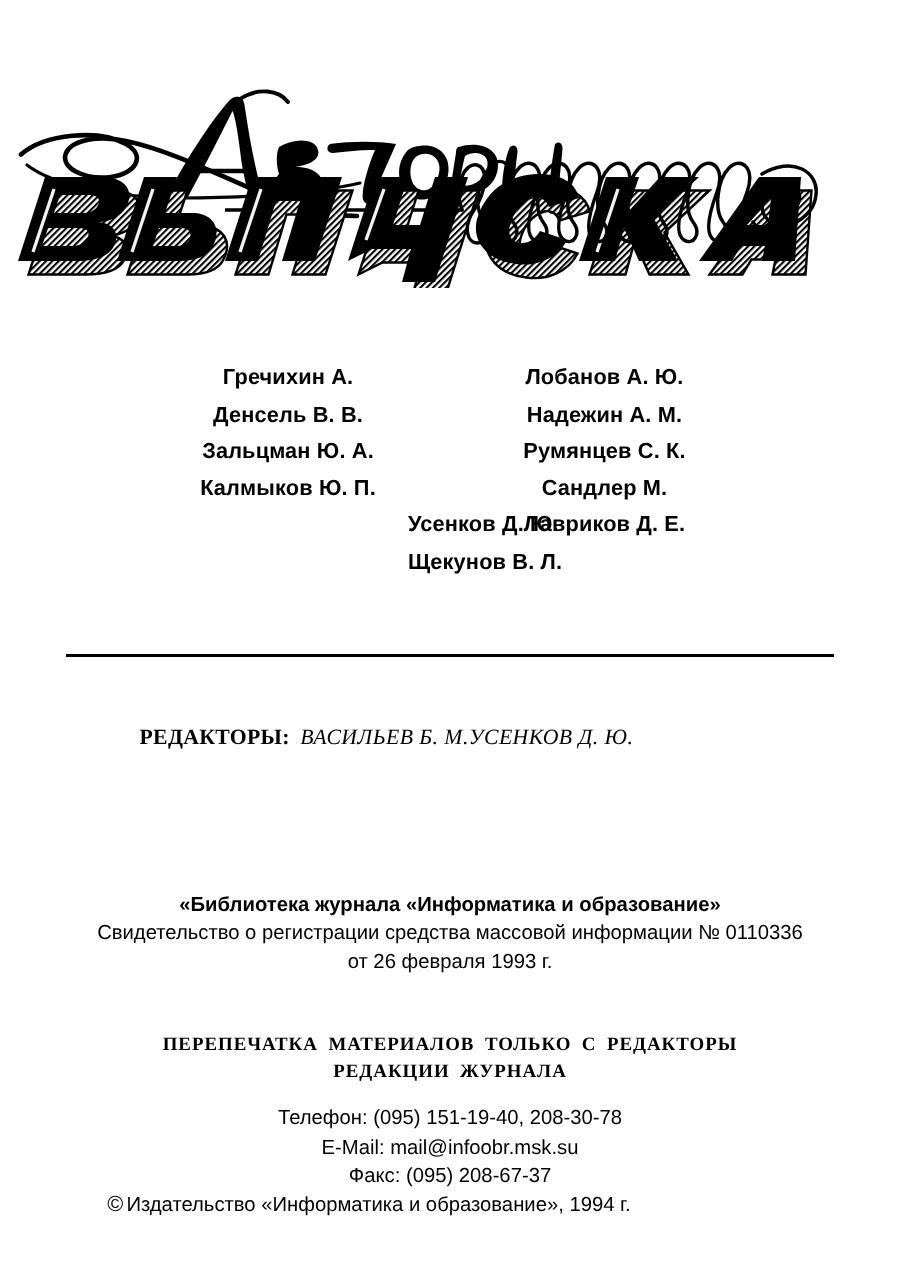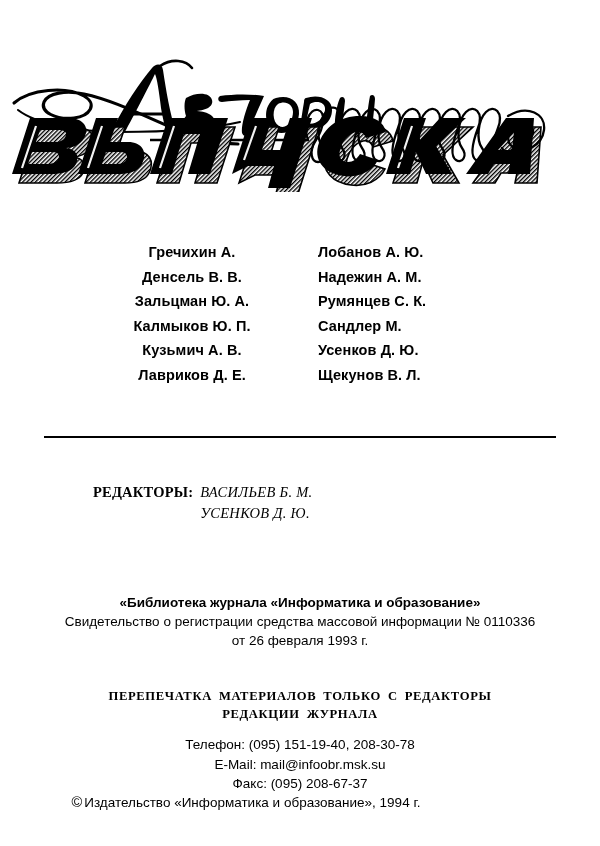--- a/index.html
+++ b/index.html
@@ -55,21 +55,21 @@
   }
   .author-cell {
     font-family: "Liberation Sans", sans-serif;
     font-weight: bold;
     font-size: 14.5px;
     line-height: 24.6px;
     letter-spacing: 0.1px;
     white-space: nowrap;
   }
   .author-cell.left  { text-align: center; }
-  .author-cell.right { text-align: left; }
+  .author-cell.right { text-align: center; }
   .author-spacer { width: 46px; }
 
   
   .divider {
     position: absolute;
     left: 44px;
     top: 436px;
     width: 512px;
     height: 2px;
     background: #000000;
@@ -90,21 +90,21 @@
     white-space: nowrap;
   }
   .editors-label {
     font-weight: bold;
     font-style: normal;
     letter-spacing: 0.2px;
   }
   .editors-names {
     margin-left: 7px;
     display: flex;
-    flex-direction: column;
+    flex-direction: row;
     justify-content: center;
   }
   .editor-name {
     font-style: italic;
     letter-spacing: 0.3px;
     white-space: nowrap;
   }
 
   
   .imprint {
@@ -294,21 +294,20 @@
       <div class="author-cell right">Надежин А. М.</div>
 
       <div class="author-cell left">Зальцман Ю. А.</div>
       <div class="author-spacer"></div>
       <div class="author-cell right">Румянцев С. К.</div>
 
       <div class="author-cell left">Калмыков Ю. П.</div>
       <div class="author-spacer"></div>
       <div class="author-cell right">Сандлер М.</div>
 
-      <div class="author-cell left">Кузьмич А. В.</div>
       <div class="author-spacer"></div>
       <div class="author-cell right">Усенков Д. Ю.</div>
 
       <div class="author-cell left">Лавриков Д. Е.</div>
       <div class="author-spacer"></div>
       <div class="author-cell right">Щекунов В. Л.</div>
 
     </div>
   </div>
 

